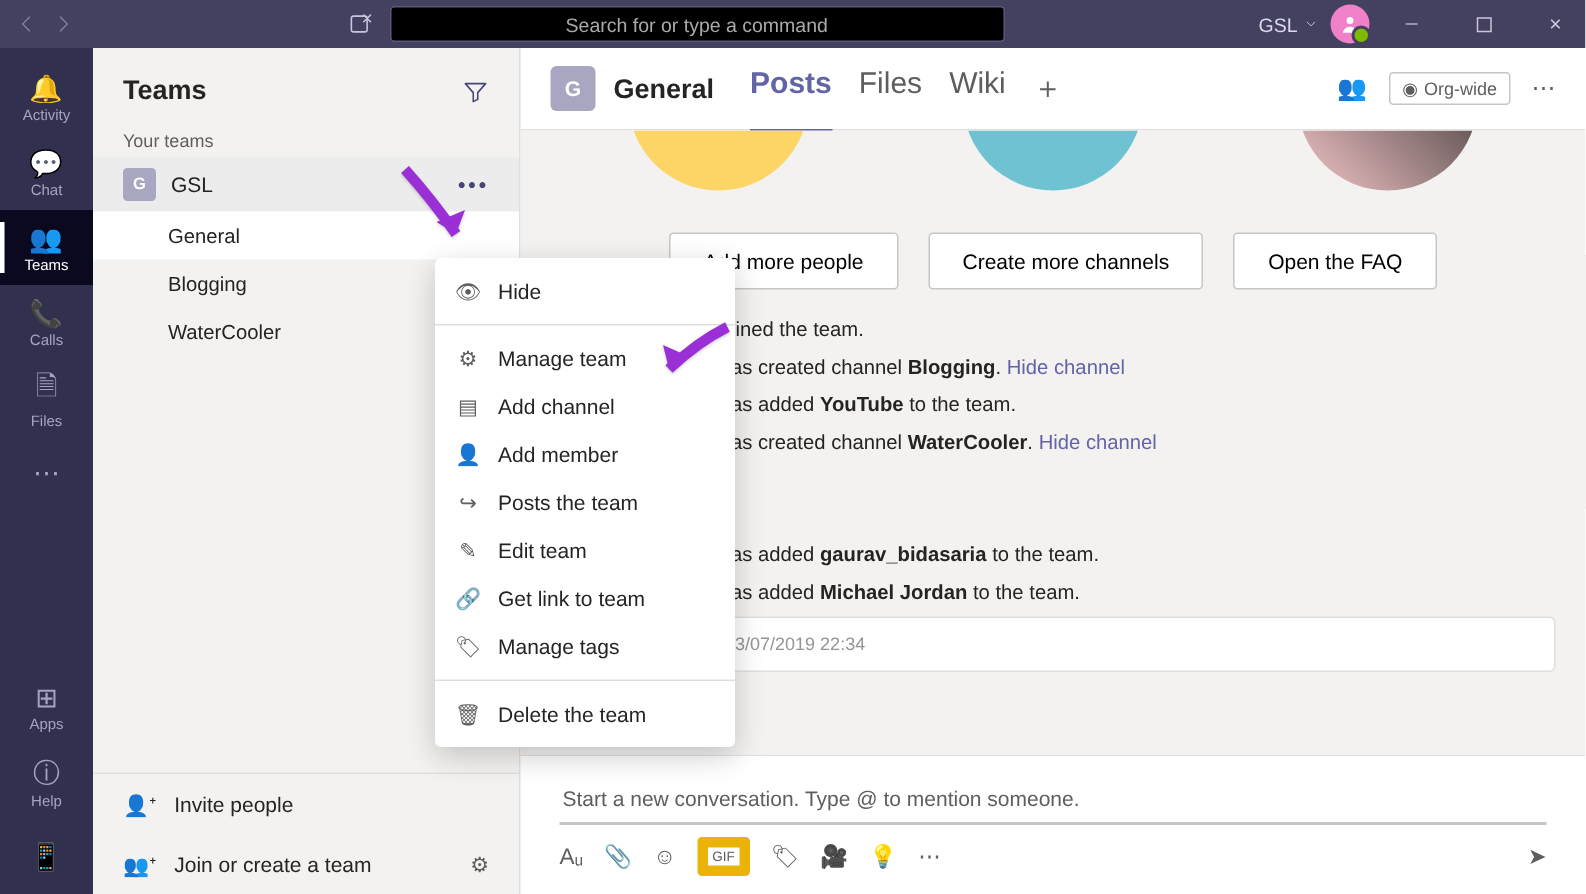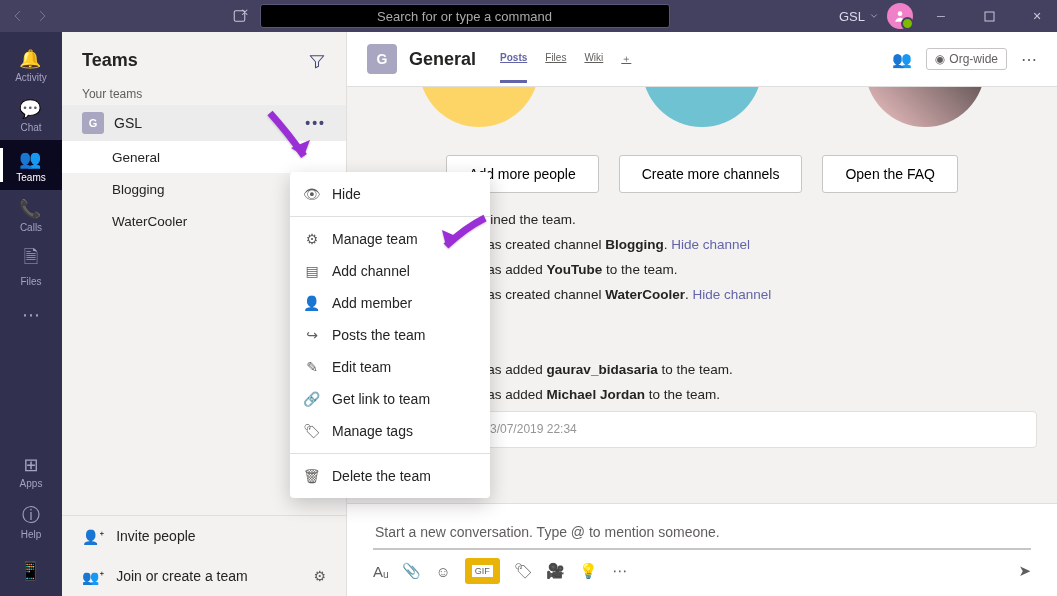--- a/index.html
+++ b/index.html
@@ -38,21 +38,21 @@
 .channel-row.selected { background:#fff; }
 .sb-bottom { margin-top:auto; border-top:1px solid #e1dfdd; }
 .sb-bottom .row { display:flex; align-items:center; height:40px; padding:0 20px; font-size:14px; color:#252423; cursor:pointer; gap:12px; }
 .sb-bottom .gear { margin-left:auto; color:#605e5c; }
 
 .main { flex:1; display:flex; flex-direction:column; overflow:hidden; }
 .channel-head { height:55px; display:flex; align-items:center; padding:0 20px; border-bottom:1px solid #e1dfdd; gap:12px; }
 .big-tile { width:30px; height:30px; border-radius:4px; background:#a8a6c0; color:#fff; font-size:14px; font-weight:600; display:flex; align-items:center; justify-content:center; }
 .channel-title { font-size:18px; font-weight:700; color:#252423; }
 .tabs { display:flex; gap:18px; margin-left:12px; }
-.tab { font-size:10px; color:#605e5c; cursor:pointer; padding:16px 0 14px; border-bottom:3px solid transparent;text-decoration:underline; }
+.tab { font-size:20px; color:#605e5c; cursor:pointer; padding:16px 0 14px; border-bottom:3px solid transparent; }
 .tab.active { color:#6264a7; border-bottom-color:#6264a7; font-weight:600; }
 .head-right { margin-left:auto; display:flex; align-items:center; gap:14px; color:#605e5c; }
 .orgwide { border:1px solid #c8c6c4; border-radius:3px; padding:3px 8px; font-size:12px; background:#fff; cursor:pointer; color:#605e5c; display:flex; align-items:center; gap:4px; }
 
 .feed { flex:1; overflow:auto; background:#f3f2f1; padding:0 20px; position:relative; }
 .blobs { display:flex; justify-content:space-around; height:50px; overflow:hidden; }
 .blob { width:120px; height:120px; border-radius:50%; margin-top:-80px; }
 .cta-row { display:flex; gap:20px; justify-content:center; margin:18px 0 14px; }
 .cta { background:#fff; border:1px solid #c8c6c4; border-radius:3px; padding:10px 22px; font-size:14px; cursor:pointer; }
 .feedline { font-size:13.5px; color:#252423; padding:5px 0 5px 70px; }

